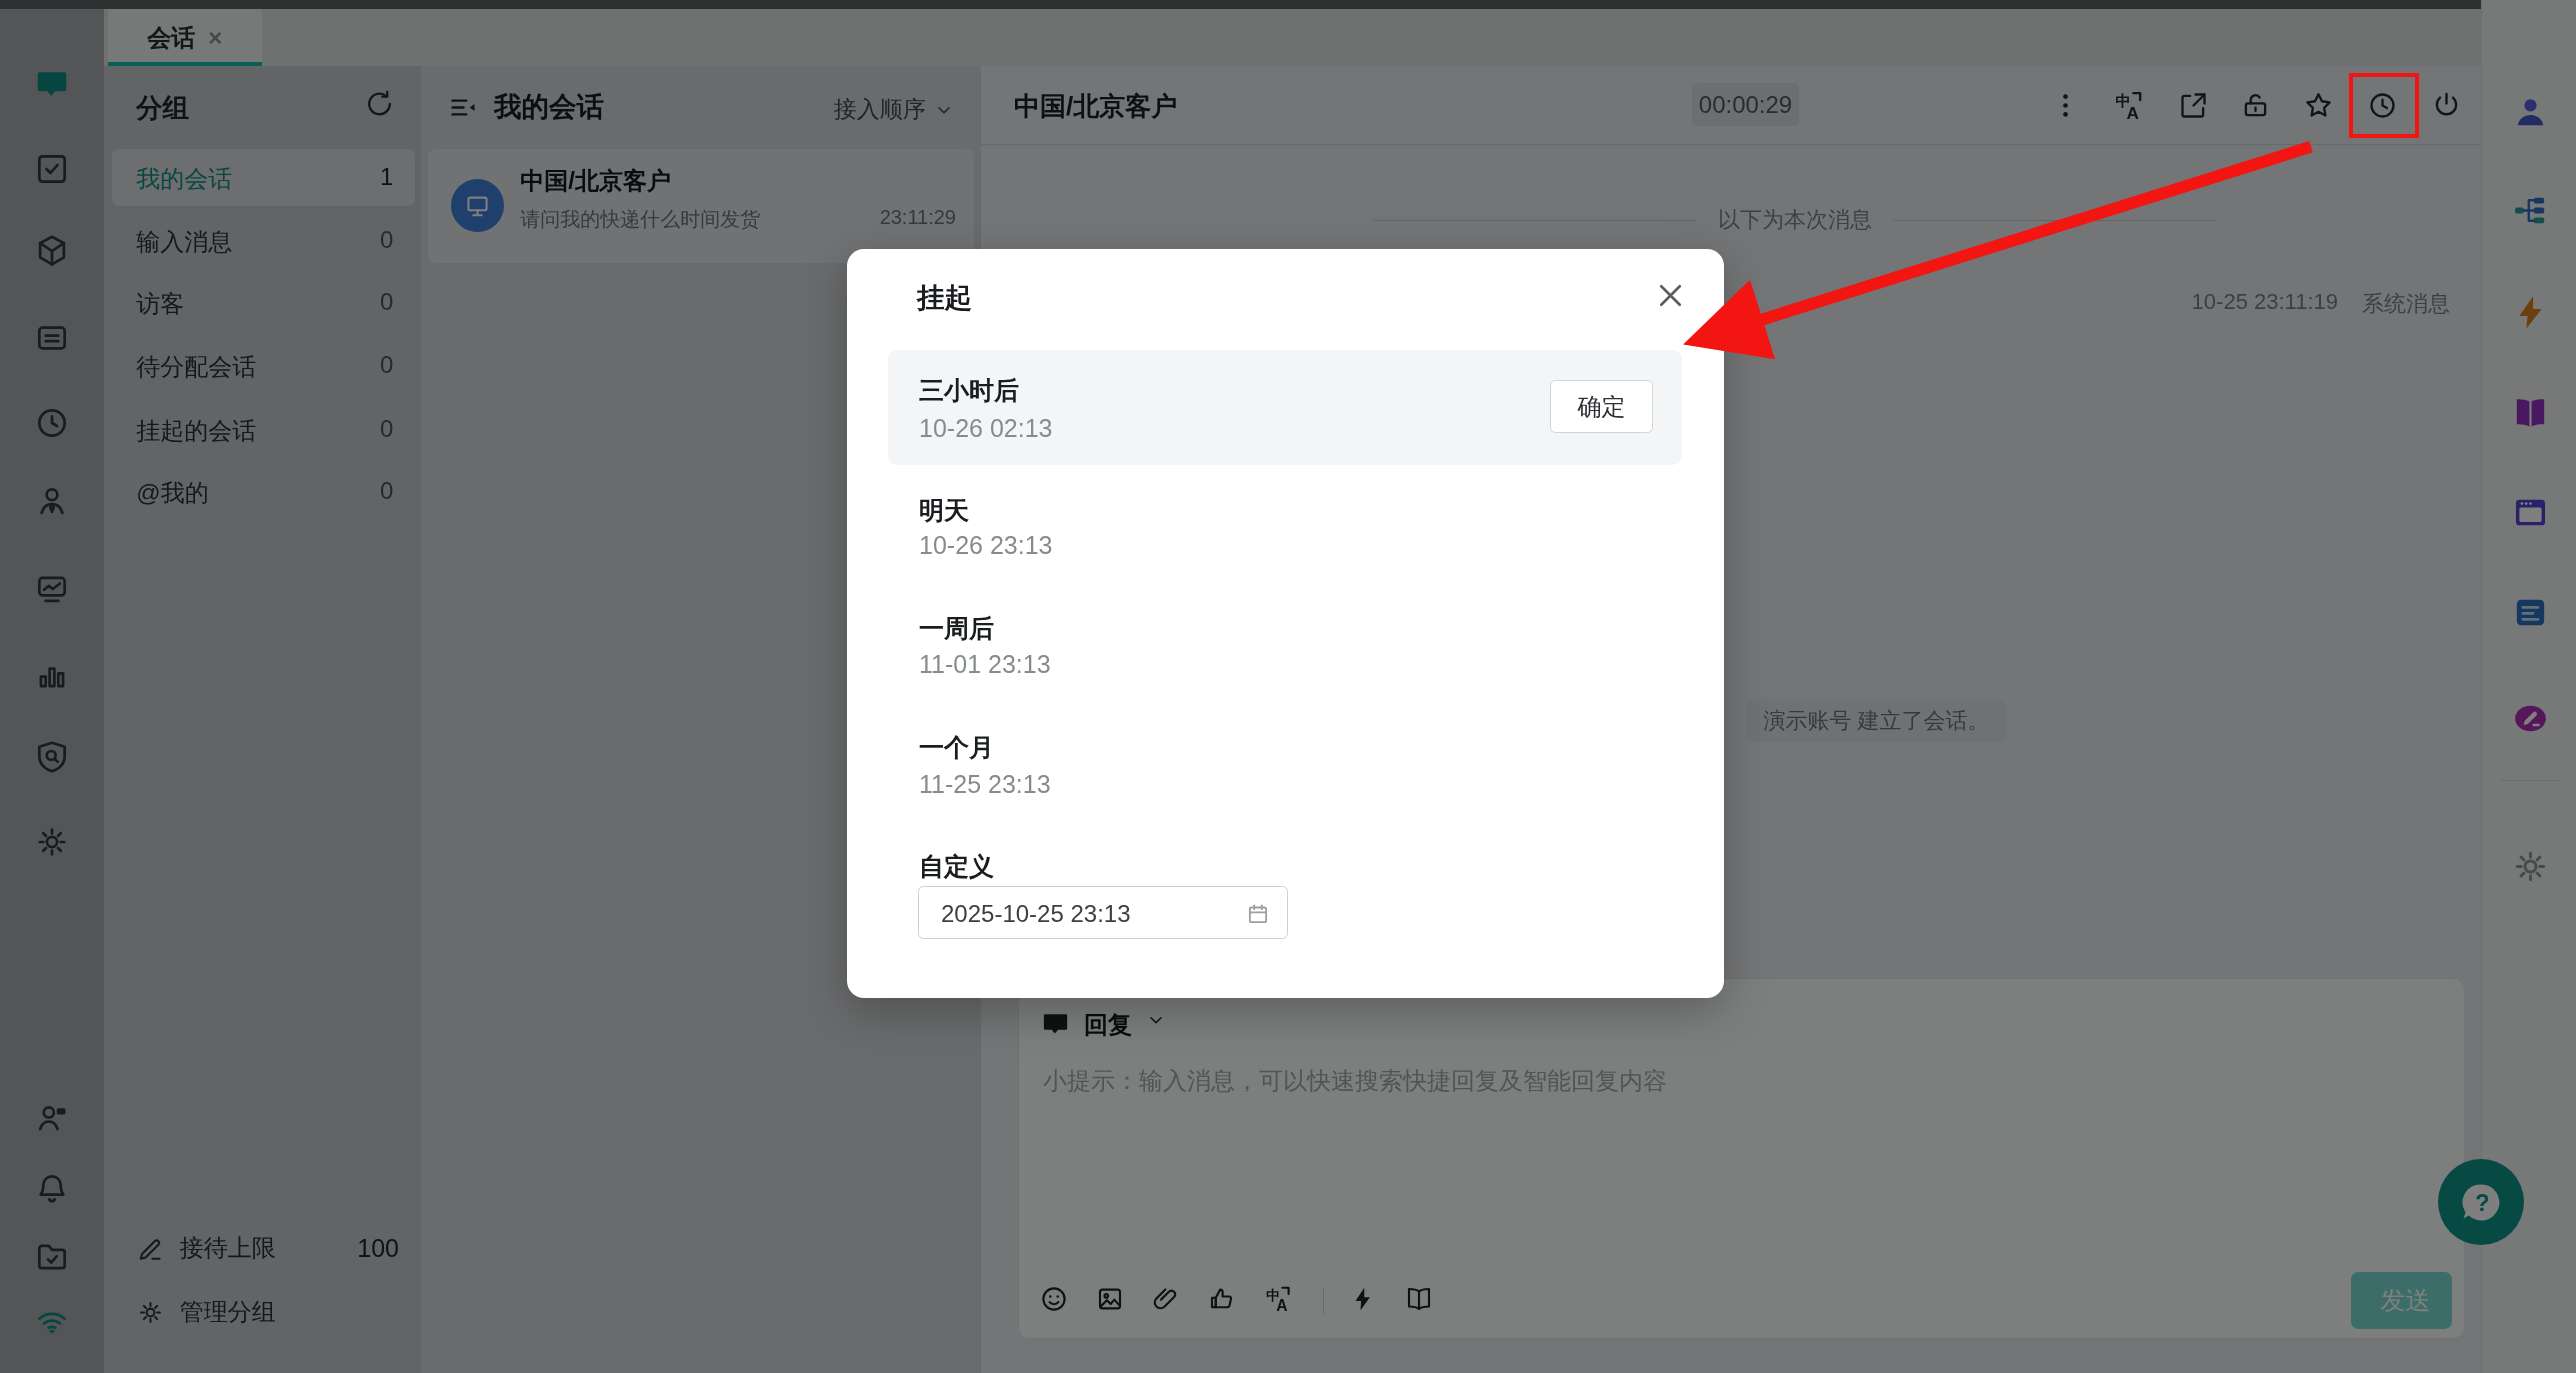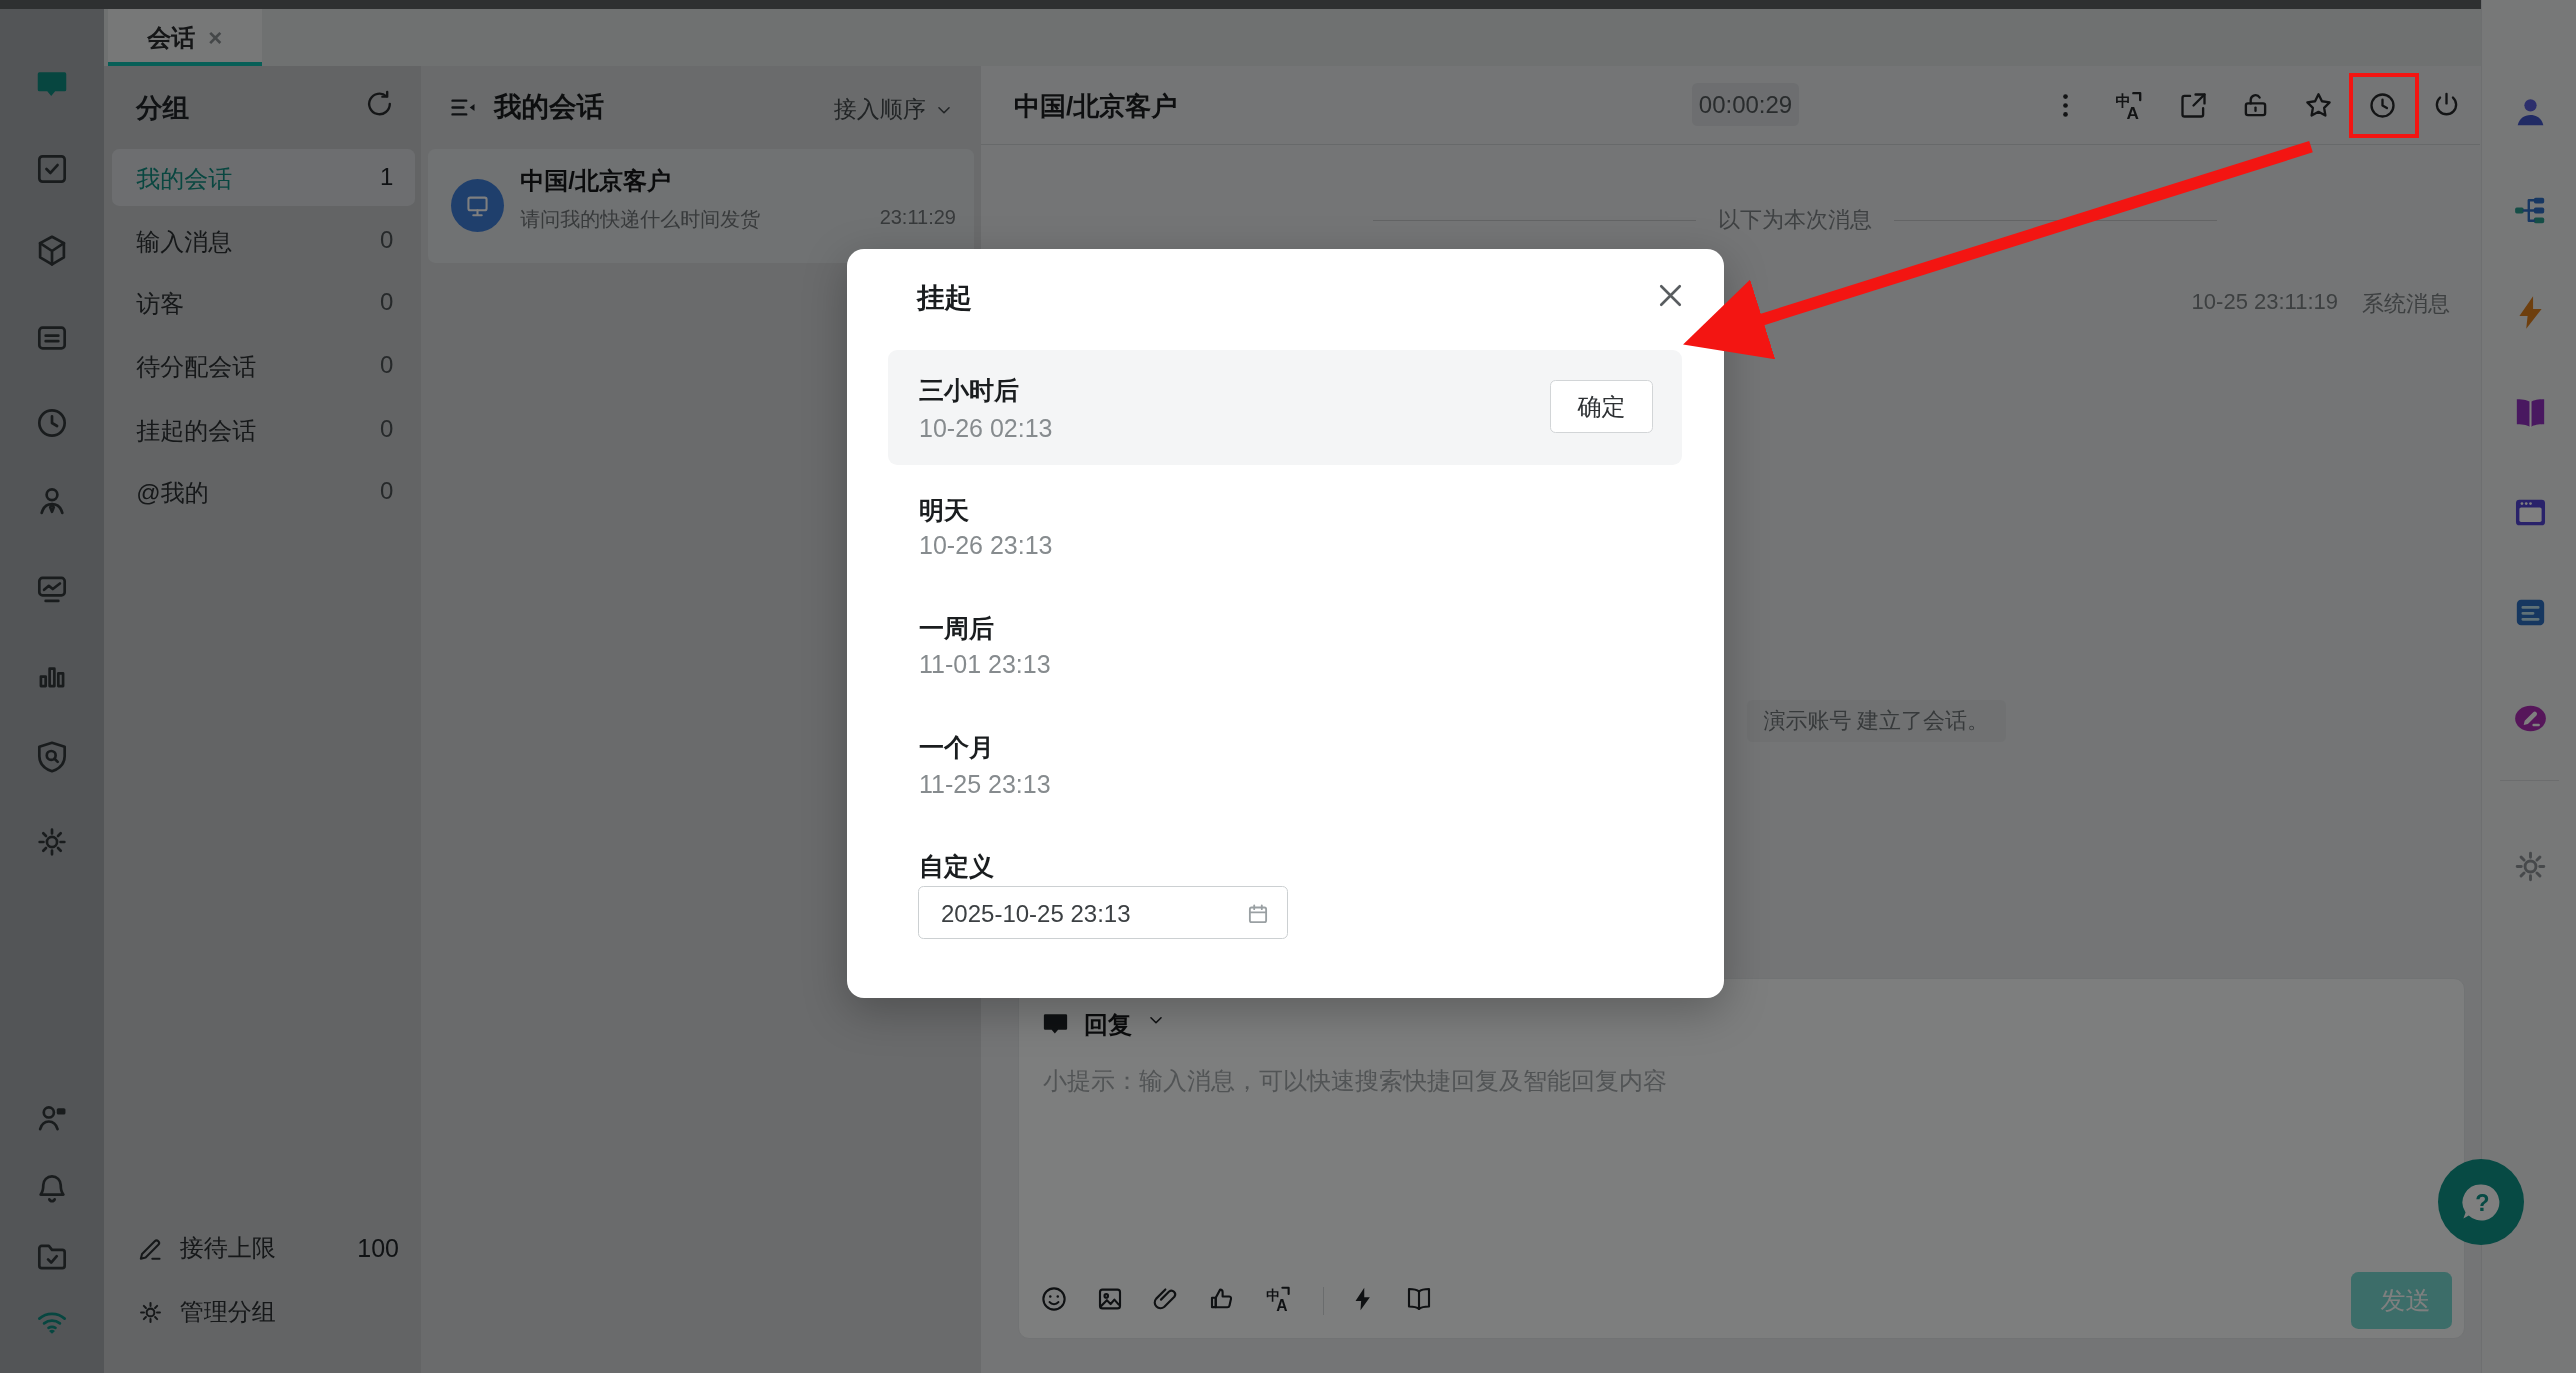--- a/index.html
+++ b/index.html
@@ -60,21 +60,21 @@
   .hic { position:absolute; top:23px; width:33px; height:33px; color:#26292b; }
 
   .sdivider { position:absolute; left:392px; top:139px; width:844px; display:flex; align-items:center; gap:22px; }
   .sdivider .line { flex:1; height:0.9px; background:#c6c9cb; }
   .sdivider .dtext { font-size:22px; color:#7d8285; white-space:nowrap; }
 
   .meta { position:absolute; top:223px; right:30px; font-size:22px; color:#7b8083; display:flex; gap:24px; }
   .bubble { position:absolute; left:1030px; top:257px; width:439px; height:60px; background:#cfe3f8; border-radius:7.3px;
             display:flex; align-items:center; justify-content:center; font-size:24px; color:#282c2f; }
   .sysnote { position:absolute; left:766px; top:634px; height:42px; background:#e0e3e5; border-radius:5.5px;
-             display:flex; align-items:center; padding:0 16.5px; font-size:22px; color:#6f7477;font-family:Liberation Serif, serif; }
+             display:flex; align-items:center; padding:0 16.5px; font-size:22px; color:#6f7477; }
 
   
   .composer { position:absolute; left:37px; top:912px; width:1447px; height:361px; background:#fbfcfc;
               border:0.9px solid #e3e6e8; border-radius:11px; }
   .composer .replyrow { position:absolute; left:21px; top:30px; display:flex; align-items:flex-start; gap:13px; }
   .composer .replyrow .bubicon { width:31px; height:31px; color:#1f2326; }
   .composer .replyrow .rlabel { font-size:24px; font-weight:bold; color:#17191b; }
   .composer .replyrow .chev { width:22px; height:22px; color:#1f2326; }
   .composer .hint { position:absolute; left:24px; top:86px; font-size:24px; color:#a3a8ab; }
   .tbic { position:absolute; top:305px; width:30px; height:30px; color:#1f2326; }

